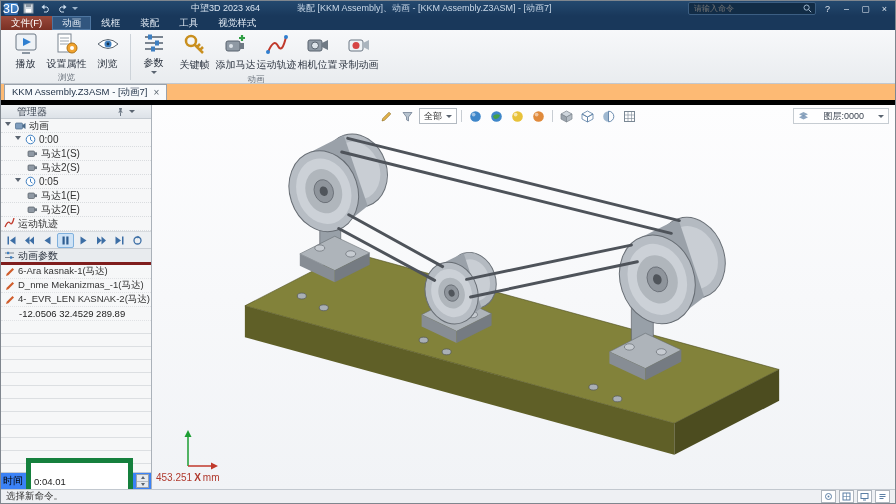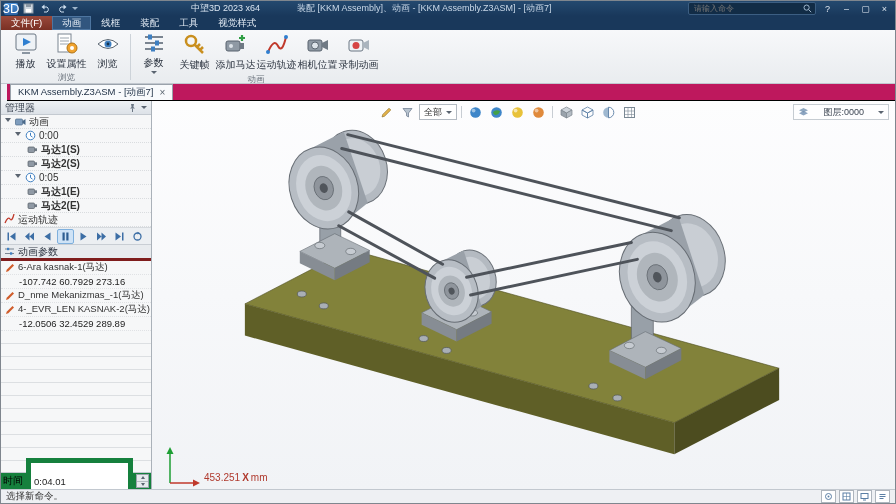--- a/index.html
+++ b/index.html
@@ -26,60 +26,60 @@
   
   .ribbon{height:52px;flex:0 0 52px;background:linear-gradient(#f7f8fa,#e9ecef);border-bottom:1px solid #c2c8cf;display:flex;align-items:stretch;padding:1px 4px 0;}
   .rgroup{display:flex;flex-direction:column;}
   .rbtns{flex:1;display:flex;align-items:stretch;}
   .rbtn{width:41px;display:flex;flex-direction:column;align-items:center;justify-content:center;gap:1px;font-size:10px;color:#2c3440;border-radius:2px;text-align:center;}
   .glabel{height:11px;font-size:8.5px;color:#6a727c;text-align:center;line-height:11px;}
   .gsep{width:1px;background:#cdd3d9;margin:3px 2px;}
   .caret{width:0;height:0;border-left:3px solid transparent;border-right:3px solid transparent;border-top:3px solid #5a6470;display:inline-block;}
 
   
-  .doctabs{height:16px;flex:0 0 16px;background:#be185d;display:flex;align-items:flex-end;padding-left:3px;border-bottom:1px solid #000000;margin-left:6px;}
+  .doctabs{height:16px;flex:0 0 16px;background:#fdba74;display:flex;align-items:flex-end;padding-left:3px;border-bottom:5px solid #000000;}
   .dtab{height:15px;background:#f8fafc;border:1px solid #9aa2ab;border-bottom:none;display:flex;align-items:center;gap:6px;padding:0 7px;font-size:9.5px;color:#24354a;}
   .dtab .x{color:#5b6570;font-size:10px;}
 
   
   .content{flex:1;display:flex;min-height:0;}
 
   
   .manager{width:150px;flex:0 0 150px;background:#f6f7f8;border-right:1px solid #aab1b9;display:flex;flex-direction:column;font-size:10px;min-height:0;}
-  .mgr-header{height:13px;flex:0 0 13px;background:linear-gradient(#eef1f4,#dde2e8);border-bottom:1px solid #c4cad1;display:flex;align-items:center;padding:0 4px;color:#3a4350;gap:4px;}
+  .mgr-header{height:13px;flex:0 0 13px;background:linear-gradient(#eef1f4,#dde2e8);border-bottom:1px solid #c4cad1;display:flex;align-items:center;padding:0 16px;color:#3a4350;gap:4px;}
   .mgr-header .sp{flex:1;}
   .trow{height:13px;flex:0 0 13px;display:flex;align-items:center;gap:3px;border-bottom:1px dotted #d9dcdf;color:#333;white-space:nowrap;overflow:hidden;}
-  .lvl0{padding-left:3px;}.lvl1{padding-left:13px;}.lvl2{padding-left:26px;font-weight:bold;}
+  .lvl0{padding-left:3px;}.lvl1{padding-left:13px;}.lvl2{padding-left:26px;}
   .exp{width:0;height:0;border-top:3px solid transparent;border-bottom:3px solid transparent;border-left:4px solid #5a6470;flex:0 0 4px;}
   .exp.open{transform:rotate(90deg);}
   .ti{width:11px;height:11px;flex:0 0 11px;display:flex;align-items:center;justify-content:center;}
   .playbar{height:16px;flex:0 0 16px;background:#eceff2;border-top:1px solid #d6dade;border-bottom:1px solid #c9ced4;display:flex;align-items:center;gap:1px;padding:0 2px;}
   .pbtn{width:15px;height:13px;display:flex;align-items:center;justify-content:center;border:1px solid transparent;border-radius:2px;}
   .pbtn.active{background:#cfe3f6;border-color:#7fb0dd;}
   .phead{height:13px;flex:0 0 13px;background:#e8ebee;border-bottom:3px solid #7f1d1d;display:flex;align-items:center;gap:3px;padding-left:3px;color:#2c3440;}
   .prow{height:13px;flex:0 0 13px;display:flex;align-items:center;gap:3px;padding-left:3px;border-bottom:1px dotted #e0e2e5;font-size:9.5px;color:#333;white-space:nowrap;overflow:hidden;}
   .vrow{height:13px;flex:0 0 13px;display:flex;align-items:center;padding-left:18px;border-bottom:1px dotted #e0e2e5;font-size:9.5px;color:#222;white-space:nowrap;overflow:hidden;}
   .mgr-fill{flex:1;background:repeating-linear-gradient(to bottom,transparent 0 12px,#dcdfe2 12px 13px);}
-  .timerow{height:14px;flex:0 0 14px;border-top:1px solid #c4cad1;background:#15803d;display:flex;align-items:center;padding:1px 2px;gap:3px;}
+  .timerow{height:14px;flex:0 0 14px;border-top:1px solid #c4cad1;background:#3b82f6;display:flex;align-items:center;padding:1px 2px;gap:3px;}
   .timeval{flex:1;height:12px;background:#fff;border:5px solid #15803d;display:flex;align-items:center;padding:12px 3px;font-size:9.5px;color:#222;}
   .spin{width:11px;height:12px;border:1px solid #9aa2ab;display:flex;flex-direction:column;flex:0 0 11px;}
   .spin>div{flex:1;display:flex;align-items:center;justify-content:center;background:#e7eaee;}
   .spin .up{border-bottom:1px solid #b6bcc3;}
   .tinyup{width:0;height:0;border-left:2.5px solid transparent;border-right:2.5px solid transparent;border-bottom:3px solid #5a6470;}
   .tinydn{width:0;height:0;border-left:2.5px solid transparent;border-right:2.5px solid transparent;border-top:3px solid #5a6470;}
 
   
   .viewport{flex:1;position:relative;background:linear-gradient(#fdfdfe,#f1f3f6);overflow:hidden;min-width:0;}
   .scene{position:absolute;inset:0;width:100%;height:100%;}
   .datoolbar{position:absolute;top:2px;left:225px;right:6px;height:18px;display:flex;align-items:center;gap:2px;z-index:5;}
   .vbtn{width:17px;height:16px;display:flex;align-items:center;justify-content:center;border:1px solid transparent;border-radius:2px;}
   .vsep{width:1px;height:12px;background:#c8cdd3;margin:0 2px;}
   .vselect{height:14px;border:1px solid #b3bac2;background:#fff;display:flex;align-items:center;gap:4px;padding:0 4px;font-size:9px;color:#333;}
   .layerbox{margin-left:auto;display:flex;align-items:center;gap:14px;font-size:9px;color:#3a4350;background:rgba(255,255,255,.6);padding:0 4px;height:14px;border:1px solid #c6ccd2;}
-  .triad{position:absolute;left:4px;bottom:2px;display:flex;align-items:flex-end;gap:2px;z-index:5;}
+  .triad{position:absolute;left:4px;bottom:2px;display:flex;align-items:flex-end;gap:2px;z-index:5;flex-direction:column;}
   .coordtxt{font-size:10px;color:#b03a2e;padding-bottom:4px;}
   .coordtxt .ax{font-weight:bold;margin:0 2px;}
 
   
   .statusbar{height:13px;flex:0 0 13px;background:#eef0f3;border-top:1px solid #c2c8cf;display:flex;align-items:flex-end;font-size:9.5px;color:#333;padding:0 5px;gap:6px;}
   .sb-right{margin-left:auto;display:flex;gap:3px;}
   .sbico{width:13px;height:11px;border:1px solid #aeb5bd;background:#fff;display:flex;align-items:center;justify-content:center;}
 </style>
 </head>
 <body>
@@ -381,21 +381,20 @@
         <span>动画参数</span>
       </div>
       <div class="prow">
         <span class="ti">
             <svg width="10" height="10" viewBox="0 0 10 10">
               <path d="M1 9l.7-2.3L7.5 1 9 2.5 3.3 8.3z" fill="#d05c2a"></path>
             </svg>
           </span>
         <span>6-Ara kasnak-1(马达)</span>
       </div>
-      <div class="vrow">-107.742 60.7929 273.16</div>
       <div class="prow">
         <span class="ti">
             <svg width="10" height="10" viewBox="0 0 10 10">
               <path d="M1 9l.7-2.3L7.5 1 9 2.5 3.3 8.3z" fill="#d05c2a"></path>
             </svg>
           </span>
         <span>D_nme Mekanizmas_-1(马达)</span>
       </div>
       <div class="prow">
         <span class="ti">

